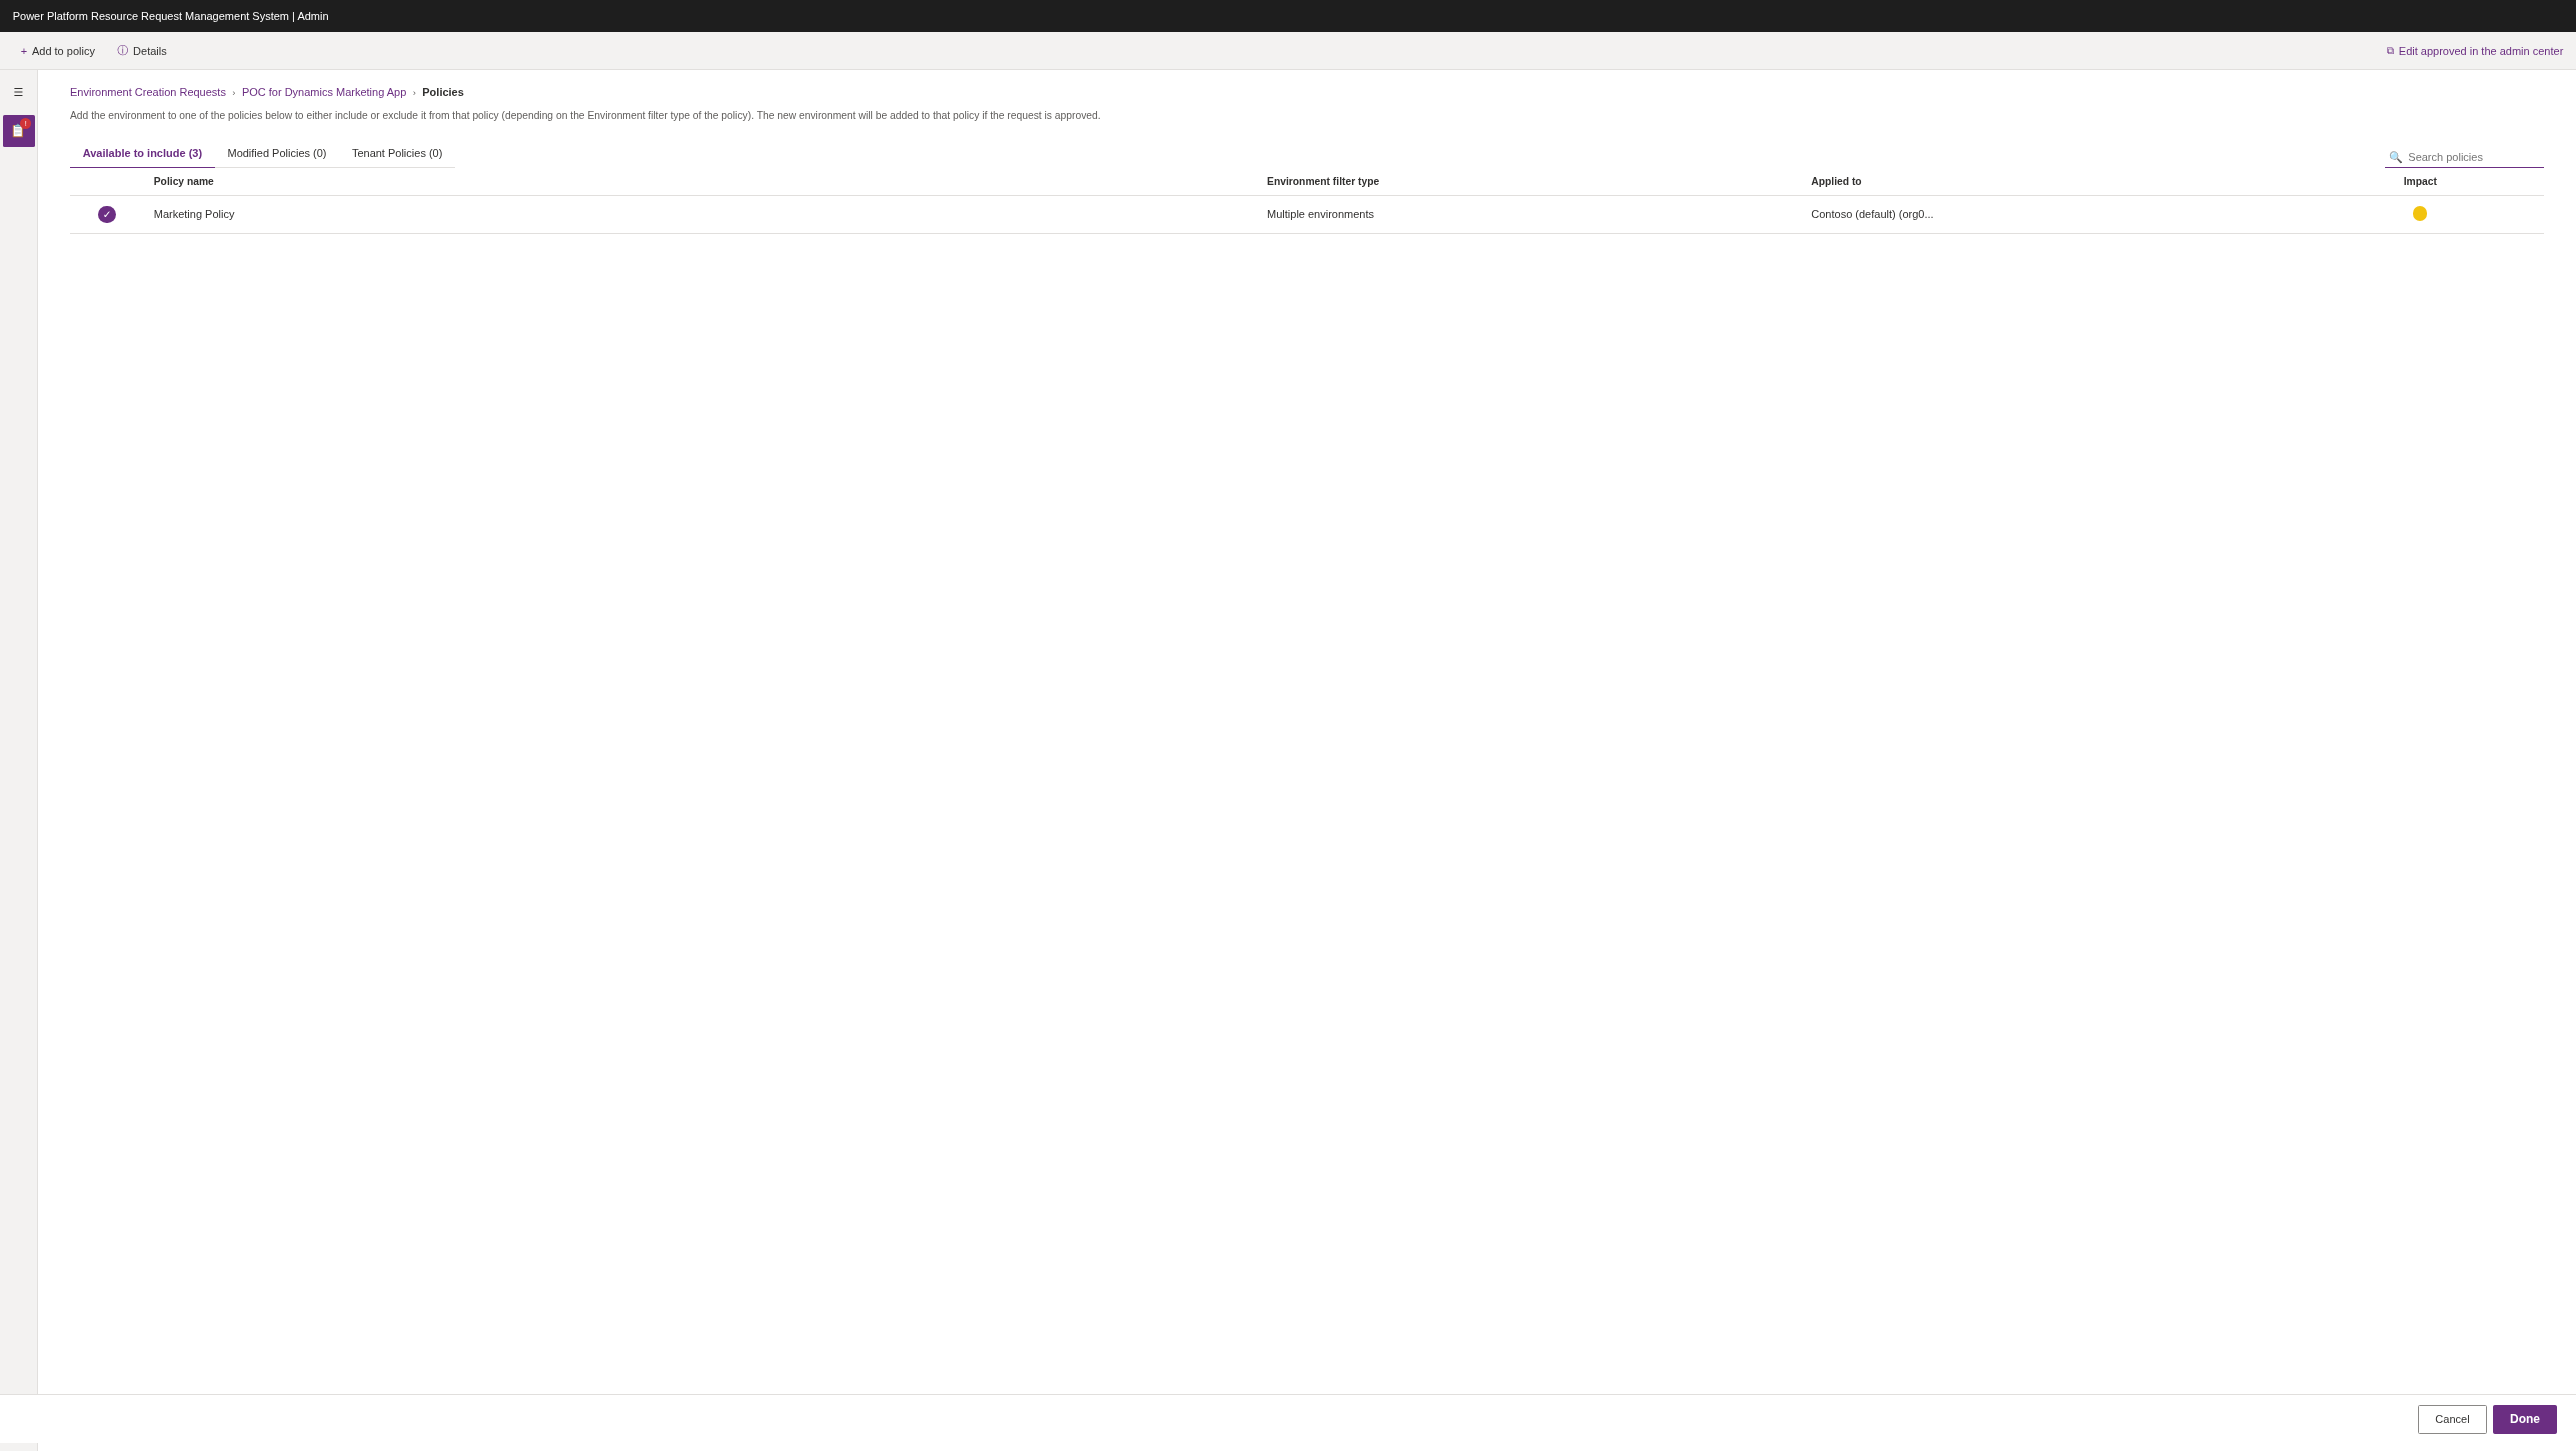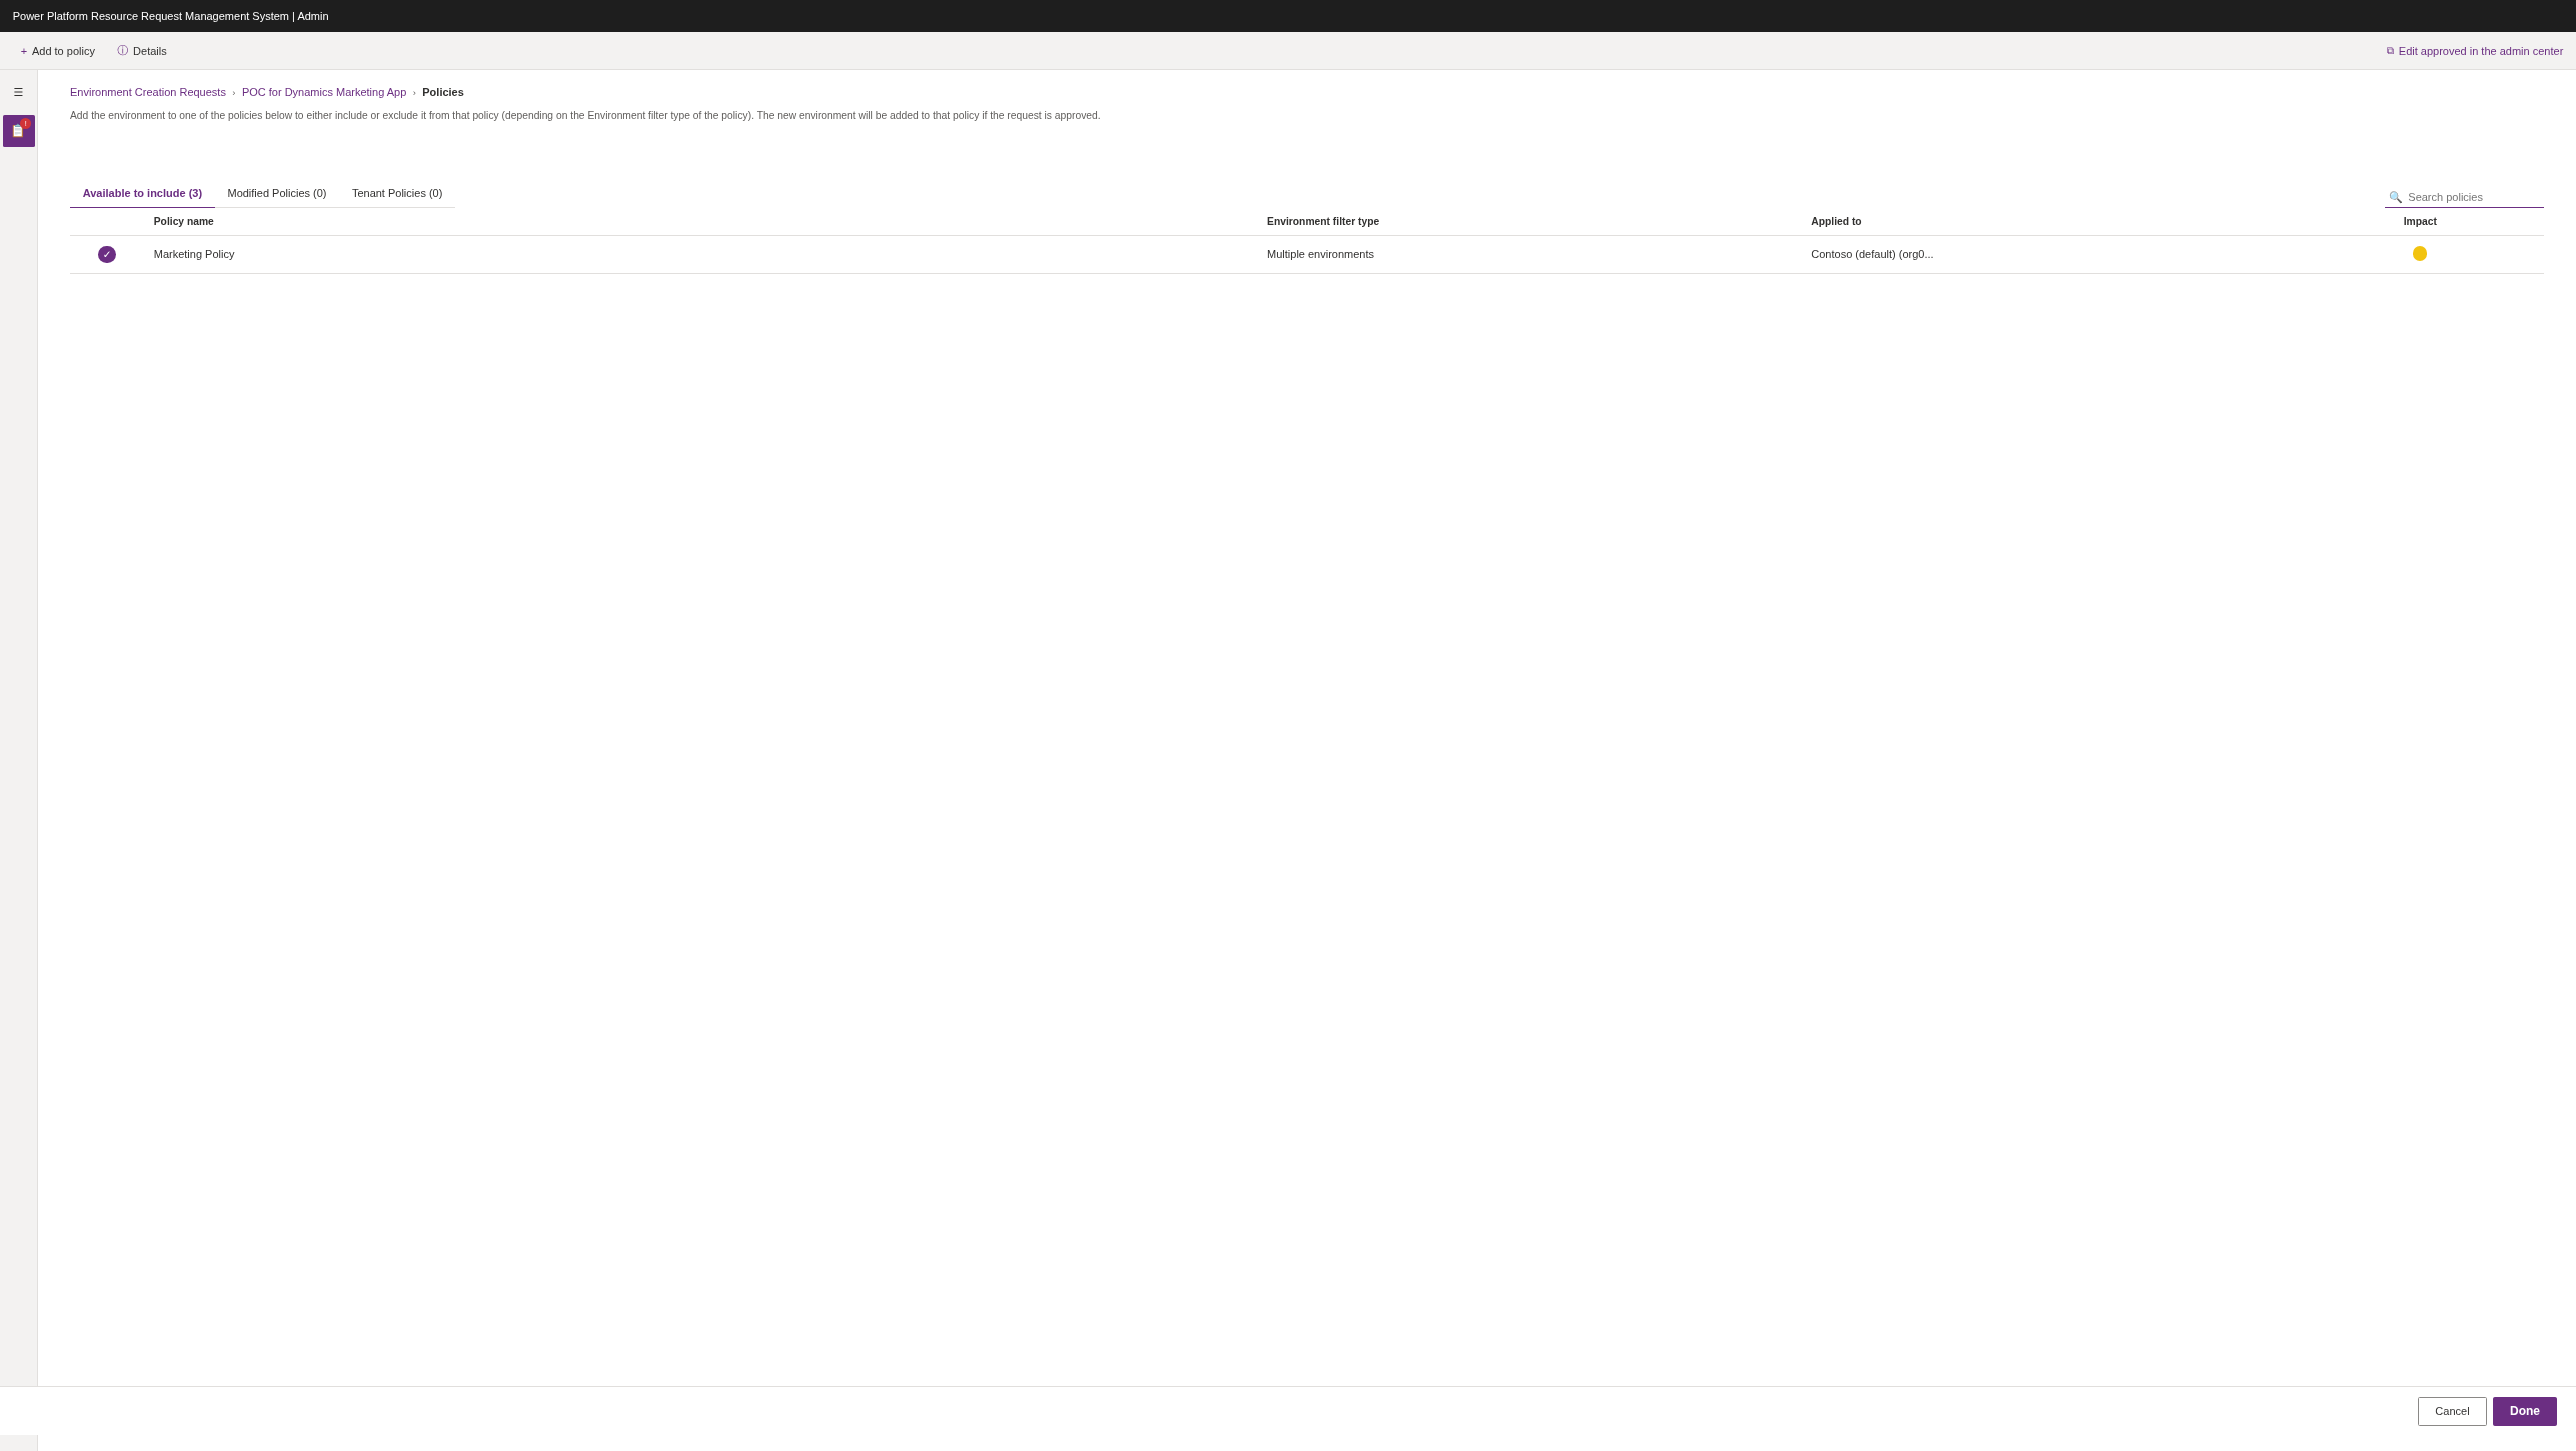--- a/index.html
+++ b/index.html
@@ -228,21 +228,21 @@
       width: 14.3px;
       height: 14.3px;
       border-radius: 50%;
       display: inline-block;
     }
     .impact-dot.yellow { background: #f2c30f; }
 
     
     .bottom-bar {
       position: fixed;
-      bottom: 16px;
+      bottom: 8px;
       right: 0;
       left: 0;
       background: #ffffff;
       border-top: 0.8px solid #e1dfdd;
       padding: 9.5px 19px;
       display: flex;
       justify-content: flex-end;
       gap: 6.4px;
     }
     .btn-cancel {
@@ -305,21 +305,21 @@
     <div class="breadcrumb">
       <span class="breadcrumb-item">Environment Creation Requests</span>
       <span class="breadcrumb-sep">›</span>
       <span class="breadcrumb-item">POC for Dynamics Marketing App</span>
       <span class="breadcrumb-sep">›</span>
       <span class="breadcrumb-item active">Policies</span>
     </div>
 
     <div class="description">Add the environment to one of the policies below to either include or exclude it from that policy (depending on the Environment filter type of the policy). The new environment will be added to that policy if the request is approved.</div>
 
-    <div style="display:flex; align-items:flex-end; justify-content:space-between;margin-top:40px;">
+    <div style="display:flex; align-items:flex-end; justify-content:space-between;">
       <div class="tabs">
         <div class="tab active">
           <span>Available to include (3)</span>
         </div>
         <div class="tab">
           <span>Modified Policies (0)</span>
         </div>
         <div class="tab">
           <span>Tenant Policies (0)</span>
         </div>

